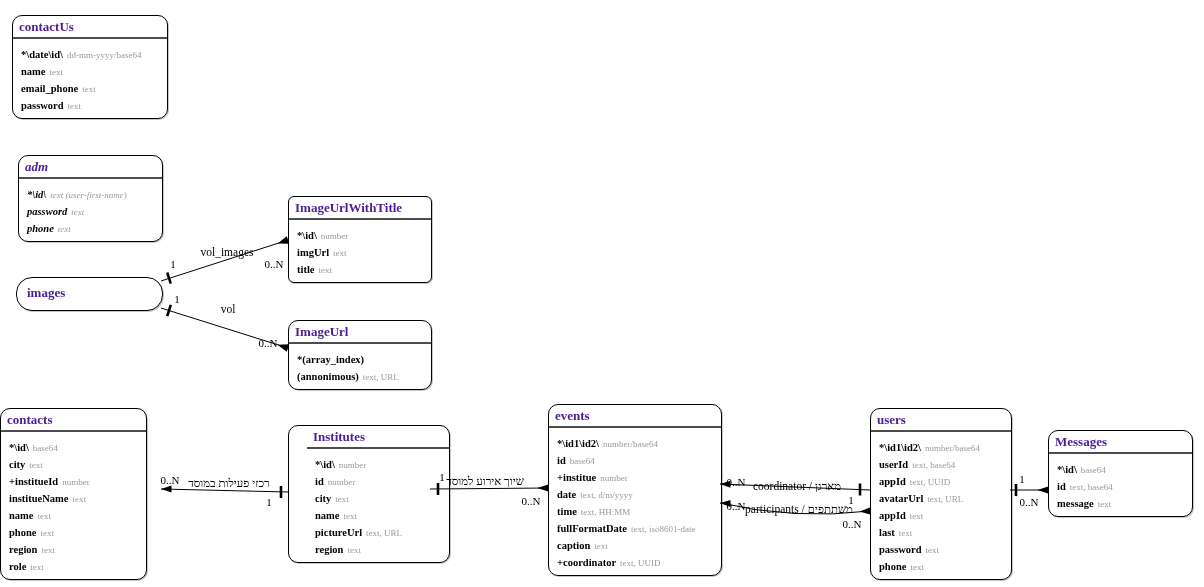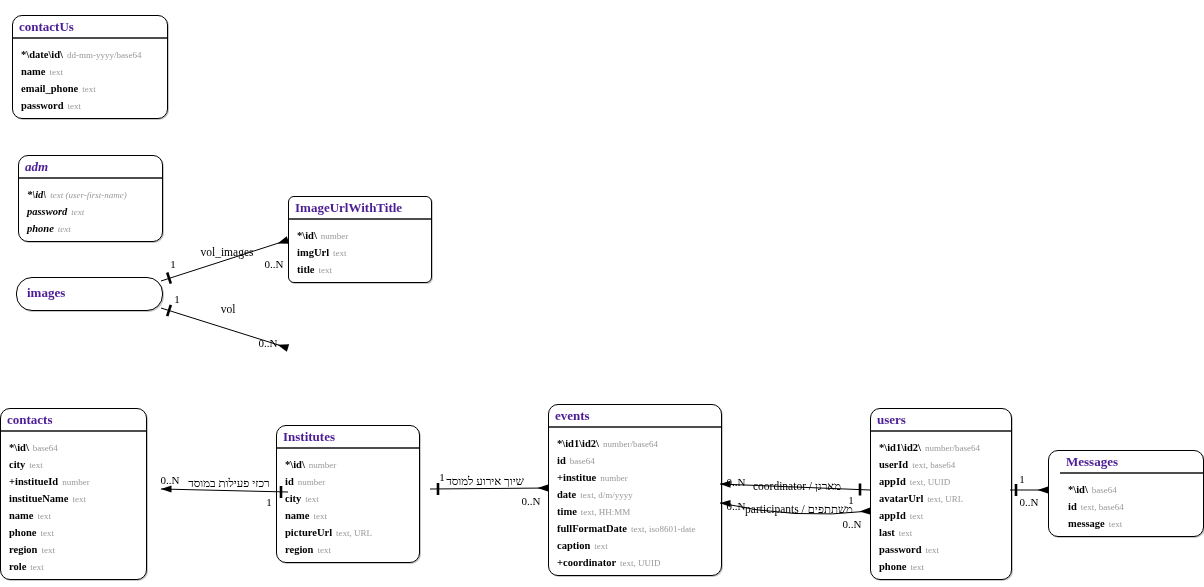--- a/index.html
+++ b/index.html
@@ -53,36 +53,43 @@
       <div class="frow"><span class="fname">*\id\</span><span class="ftype">number</span></div>
       <div class="frow"><span class="fname">imgUrl</span><span class="ftype">text</span></div>
       <div class="frow"><span class="fname">title</span><span class="ftype">text</span></div>
     </div>
   </div>
 
   <div class="entity node-plain" style="left:16px;top:277px;width:145px;height:32px;">
     <div class="entity-title">images</div>
   </div>
 
+  <div class="entity" style="left:288px;top:320px;width:142px;">
+    <div class="entity-title">ImageUrl</div>
+    <div class="entity-fields">
+      <div class="frow"><span class="fname">*(array_index)</span><span class="ftype"></span></div>
+      <div class="frow"><span class="fname">(annonimous)</span><span class="ftype">text, URL</span></div>
+    </div>
+  </div>
 
   <div class="entity" style="left:0;top:408px;width:145px;">
     <div class="entity-title">contacts</div>
     <div class="entity-fields">
       <div class="frow"><span class="fname">*\id\</span><span class="ftype">base64</span></div>
       <div class="frow"><span class="fname">city</span><span class="ftype">text</span></div>
       <div class="frow"><span class="fname">+institueId</span><span class="ftype">number</span></div>
       <div class="frow"><span class="fname">institueName</span><span class="ftype">text</span></div>
       <div class="frow"><span class="fname">name</span><span class="ftype">text</span></div>
       <div class="frow"><span class="fname">phone</span><span class="ftype">text</span></div>
       <div class="frow"><span class="fname">region</span><span class="ftype">text</span></div>
       <div class="frow"><span class="fname">role</span><span class="ftype">text</span></div>
     </div>
   </div>
 
-  <div class="entity" style="left:276px;top:425px;width:142px;">
+  <div class="entity" style="left:288px;top:425px;width:142px;padding-left:18px;">
     <div class="entity-title">Institutes</div>
     <div class="entity-fields">
       <div class="frow"><span class="fname">*\id\</span><span class="ftype">number</span></div>
       <div class="frow"><span class="fname">id</span><span class="ftype">number</span></div>
       <div class="frow"><span class="fname">city</span><span class="ftype">text</span></div>
       <div class="frow"><span class="fname">name</span><span class="ftype">text</span></div>
       <div class="frow"><span class="fname">pictureUrl</span><span class="ftype">text, URL</span></div>
       <div class="frow"><span class="fname">region</span><span class="ftype">text</span></div>
     </div>
   </div>
@@ -108,21 +115,21 @@
       <div class="frow"><span class="fname">userId</span><span class="ftype">text, base64</span></div>
       <div class="frow"><span class="fname">appId</span><span class="ftype">text, UUID</span></div>
       <div class="frow"><span class="fname">avatarUrl</span><span class="ftype">text, URL</span></div>
       <div class="frow"><span class="fname">appId</span><span class="ftype">text</span></div>
       <div class="frow"><span class="fname">last</span><span class="ftype">text</span></div>
       <div class="frow"><span class="fname">password</span><span class="ftype">text</span></div>
       <div class="frow"><span class="fname">phone</span><span class="ftype">text</span></div>
     </div>
   </div>
 
-  <div class="entity" style="left:1048px;top:450px;width:143px;padding-left:11px;">
+  <div class="entity" style="left:1048px;top:430px;width:143px;">
     <div class="entity-title">Messages</div>
     <div class="entity-fields">
       <div class="frow"><span class="fname">*\id\</span><span class="ftype">base64</span></div>
       <div class="frow"><span class="fname">id</span><span class="ftype">text, base64</span></div>
       <div class="frow"><span class="fname">message</span><span class="ftype">text</span></div>
     </div>
   </div>
 
   <svg id="edges" viewBox="0 0 1204 587" xmlns="http://www.w3.org/2000/svg">
 

